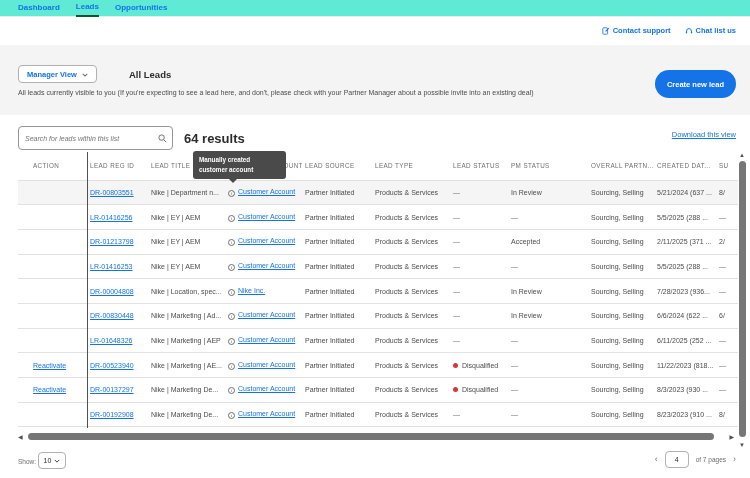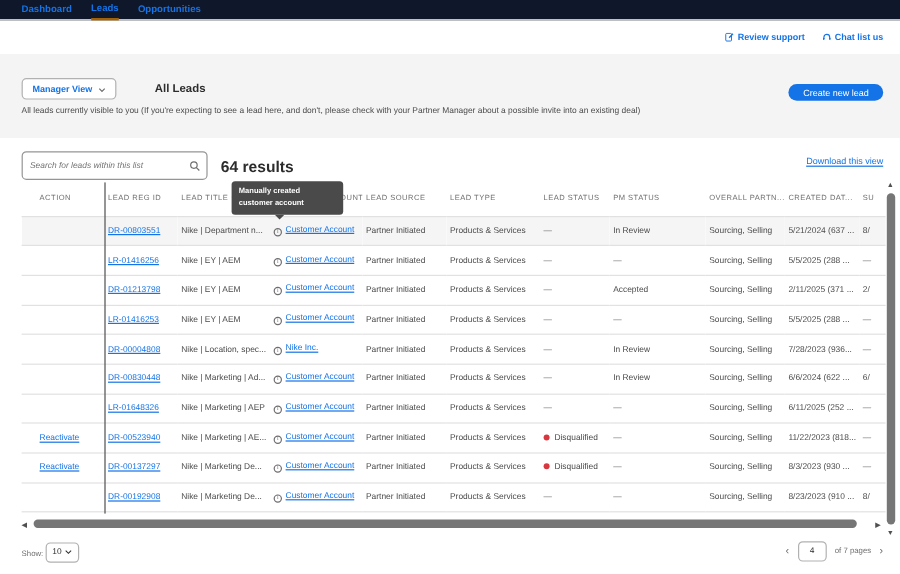--- a/index.html
+++ b/index.html
@@ -1,35 +1,35 @@
 <!DOCTYPE html>
 <html><head>
 <meta charset="utf-8">
 <style>
   * { margin:0; padding:0; box-sizing:border-box; }
   html,body { width:750px; height:478px; background:#fff; font-family:"Liberation Sans", sans-serif; color:#4b4b4b; overflow:hidden; }
   .stage { position:relative; width:750px; height:478px; background:#fff; }
 
   
-  .navbar { position:absolute; top:0; left:0; right:0; height:17px; border-bottom:1px solid #ececec; display:flex; align-items:center; padding-left:18px; gap:16px; background:#0f172a; }
+  .navbar { position:absolute; top:0; left:0; right:0; height:17px; border-bottom:1px solid #ececec; display:flex; align-items:center; padding-left:18px; gap:16px; background:#5eead4; }
   .nav-tab { font-size:8px; font-weight:700; color:#1473E6; cursor:pointer; padding:3px 0 4px 0; }
-  .nav-tab.active { border-bottom:2px solid #a16207; }
+  .nav-tab.active { border-bottom:2px solid #14532d; }
 
   
   .support-row { position:absolute; top:26px; right:14px; display:flex; gap:14px; align-items:center; }
   .support-link { display:flex; align-items:center; gap:3px; font-size:7.5px; font-weight:700; color:#1473E6; cursor:pointer; }
   .support-link svg { display:block; }
 
   
   .band { position:absolute; top:45px; left:0; right:0; height:70px; background:#f4f4f4; }
   .change-view-btn { position:absolute; left:18px; top:65px; height:18px; background:#fff; border:1px solid #b1b1b1; border-radius:4px; display:flex; align-items:center; gap:5px; padding:0 8px; font-size:7.5px; font-weight:700; color:#1473E6; cursor:pointer; }
   .change-view-btn .chev { color:#6e6e6e; }
   .page-title { position:absolute; left:96px; top:69px; font-size:9.5px; font-weight:700; color:#2c2c2c;margin-left:33px; }
   .page-desc { position:absolute; left:18px; top:89px; font-size:7px; color:#4b4b4b; }
-  .create-btn { position:absolute; right:14px; top:70px; height:14px; background:#1473E6; color:#fff; border:none; border-radius:14px; padding:0 12px; font-size:7.5px; font-weight:400; cursor:pointer; }
+  .create-btn { position:absolute; right:14px; top:70px; height:28px; background:#1473E6; color:#fff; border:none; border-radius:14px; padding:0 12px; font-size:7.5px; font-weight:700; cursor:pointer; }
 
   
   .search-box { position:absolute; left:18px; top:126px; width:155px; height:24px; border:1px solid #959595; border-radius:4px; background:#fff; display:flex; align-items:center; }
   .search-box input { flex:1; border:none; outline:none; background:transparent; font-family:"Liberation Sans", sans-serif; font-size:7px; font-style:italic; color:#4b4b4b; padding:0 2px 0 6px; min-width:0; }
   .search-box .mag { padding-right:5px; display:flex; align-items:center; }
   .results-count { position:absolute; left:184px; top:131px; font-size:13px; font-weight:700; color:#2c2c2c; }
   .download-link { position:absolute; right:14px; top:130px; font-size:7.5px; font-weight:400; color:#1473E6; text-decoration:underline; cursor:pointer; }
 
   
   .table-wrap { position:absolute; left:18px; top:152px; width:720px; }
@@ -81,21 +81,21 @@
   </div>
 
   <div class="support-row">
     <span class="support-link">
       <span>
         <svg width="8" height="8" viewBox="0 0 10 10">
             <rect x="1" y="1" width="6" height="8" rx="1" fill="none" stroke="#1473E6" stroke-width="1"></rect>
             <path d="M5 6 L9 2 L8 1 L4 5 Z" fill="#1473E6"></path>
           </svg>
       </span>
-      <span>Review support</span>
+      <span>Contact support</span>
     </span>
     <span class="support-link">
       <span>
         <svg width="8" height="8" viewBox="0 0 10 10">
             <path d="M2 7 V5 a3 3 0 0 1 6 0 V7" fill="none" stroke="#1473E6" stroke-width="1.2"></path>
             <rect x="1" y="5.5" width="1.6" height="2.5" rx="0.8" fill="#1473E6"></rect>
             <rect x="7.4" y="5.5" width="1.6" height="2.5" rx="0.8" fill="#1473E6"></rect>
           </svg>
       </span>
       <span>Chat list us</span>

